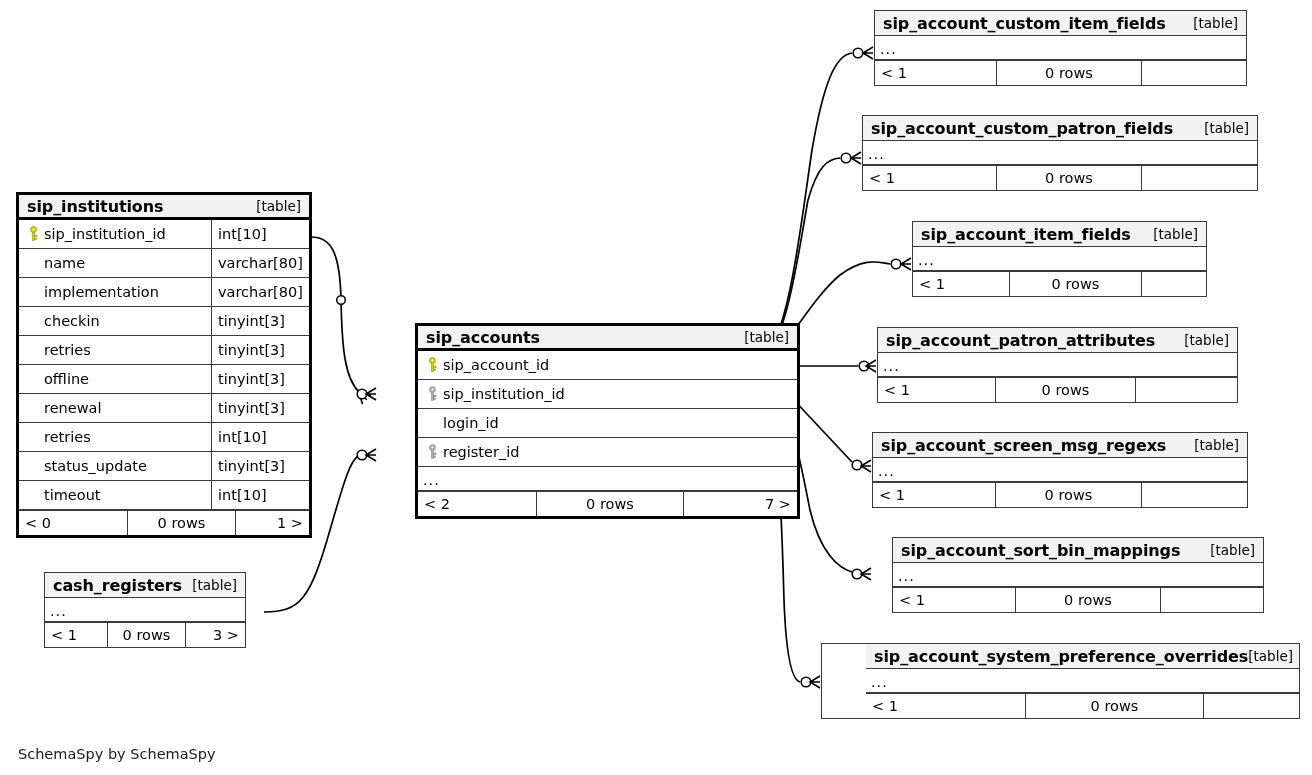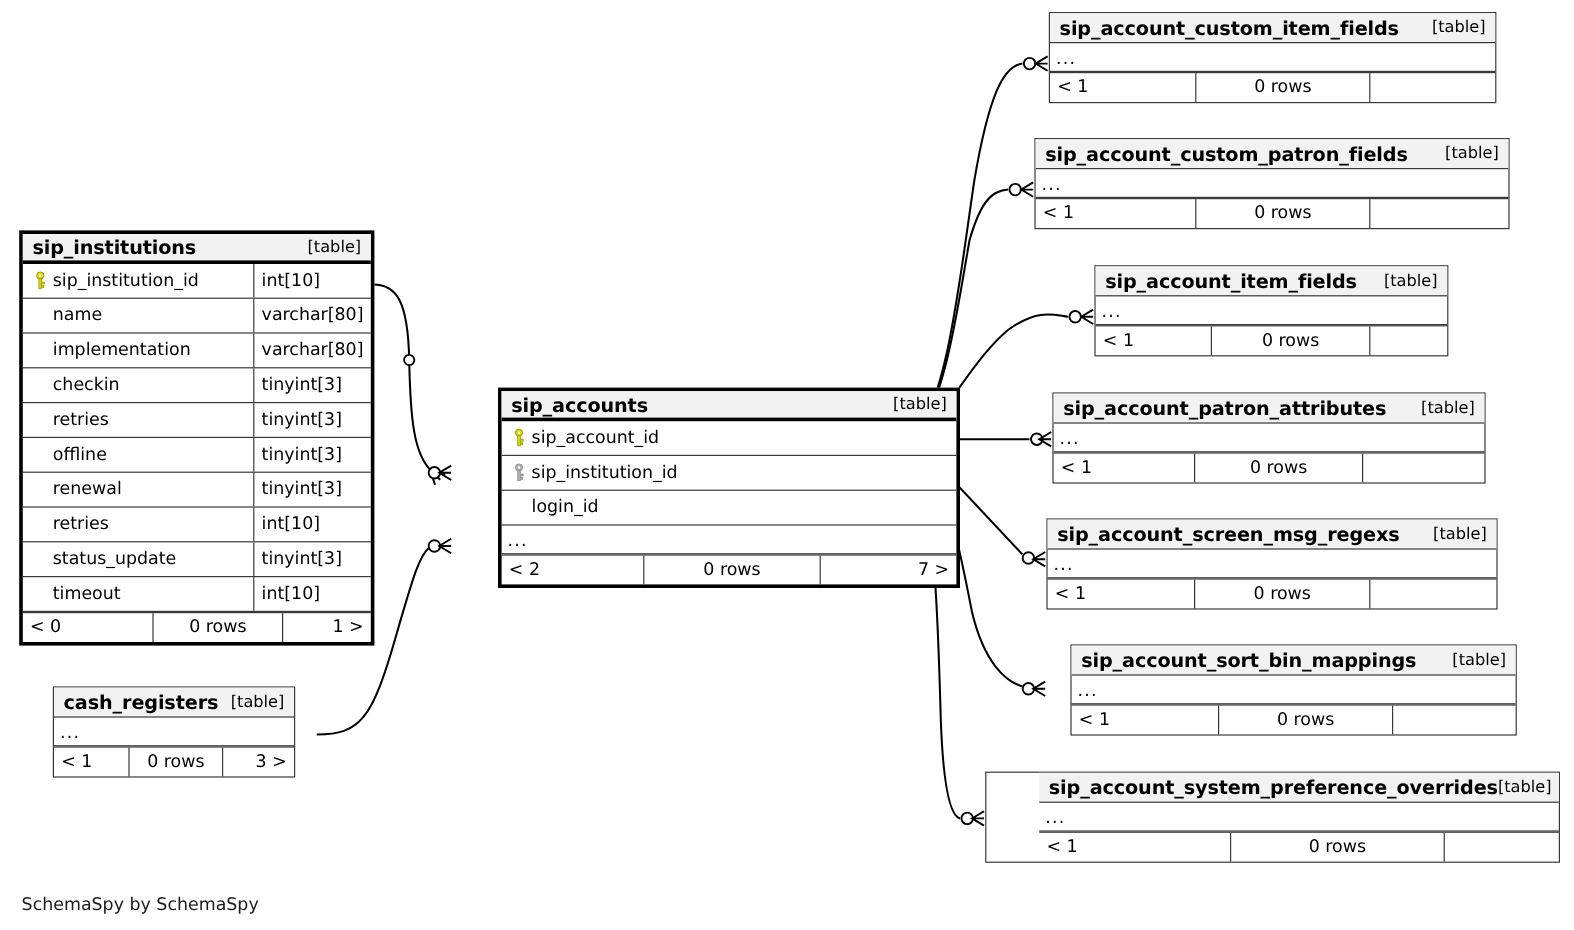--- a/index.html
+++ b/index.html
@@ -253,20 +253,32 @@
               </svg></span>
             <span class="lbl">sip_institution_id</span>
           </div>
         </div>
         <div class="row">
           <div class="rname">
             <span class="keypad"></span>
             <span class="lbl">login_id</span>
           </div>
         </div>
+        <div class="row">
+          <div class="rname">
+            <span class="keyicon"><svg width="13" height="16" viewBox="0 0 13 16">
+                <circle cx="6.5" cy="3.6" r="3.0" fill="#b0b0b0" stroke="#8d8d8d" stroke-width="0.8"></circle>
+                <circle cx="6.5" cy="3.6" r="1.0" fill="#ffffff"></circle>
+                <rect x="5.4" y="6.0" width="2.2" height="8.6" fill="#b0b0b0" stroke="#8d8d8d" stroke-width="0.6"></rect>
+                <rect x="7.6" y="9.0" width="2.4" height="1.7" fill="#b0b0b0" stroke="#8d8d8d" stroke-width="0.6"></rect>
+                <rect x="7.6" y="12.0" width="2.0" height="1.6" fill="#b0b0b0" stroke="#8d8d8d" stroke-width="0.6"></rect>
+              </svg></span>
+            <span class="lbl">register_id</span>
+          </div>
+        </div>
         <div class="ellipsis-row">
           <span class="dots">...</span>
         </div>
         <div class="tfoot">
           <div class="fcell c1" style="width:118px">&lt; 2</div>
           <div class="fcell c2" style="width:147px">0 rows</div>
           <div class="fcell c3" style="flex:1">7 &gt;</div>
         </div>
       </div>
       <div class="tbl" style="left: 44px; top: 572px; width: 202px;">

